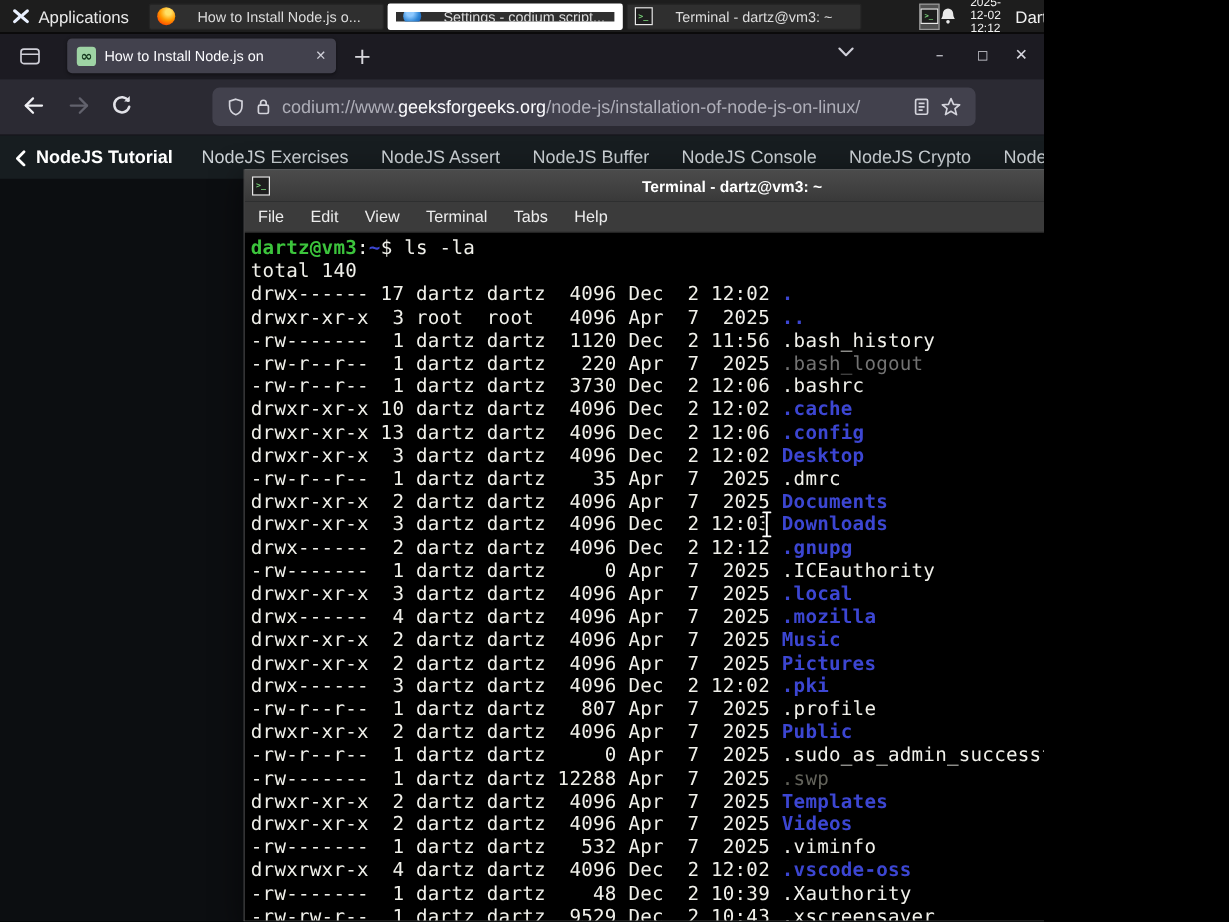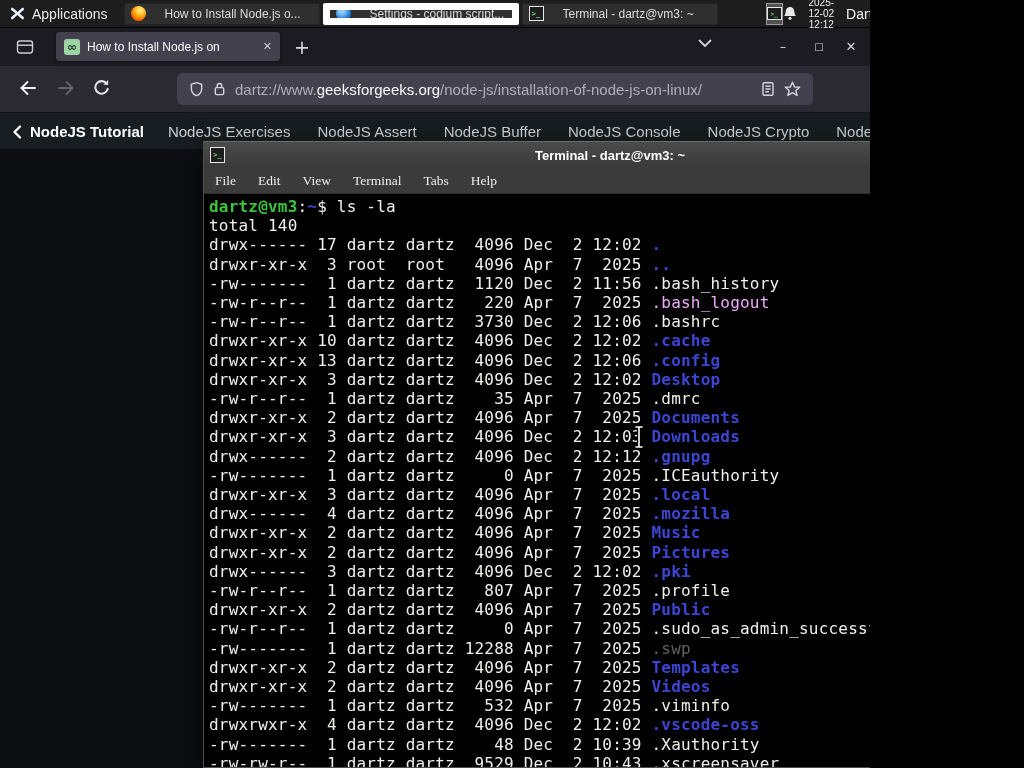--- a/index.html
+++ b/index.html
@@ -49,21 +49,21 @@
   .search-ring{width:15px;height:15px;border:3px solid #2fa35b;border-radius:50%;margin-right:26px;}
   .page{position:absolute;top:122px;left:0;right:0;bottom:0;background:#0c0e11;}
 
   
   .terminal{position:absolute;left:203px;top:141px;width:814px;height:627px;z-index:50;display:flex;flex-direction:column;border:1px solid #4e4e4e;border-top:none;box-sizing:border-box;box-shadow:0 8px 26px rgba(0,0,0,.6);}
   .t-titlebar{position:relative;height:26px;flex:0 0 26px;background:linear-gradient(#4b4b4b,#393939);border-top:1px solid #6a6a6a;display:flex;align-items:center;padding:0 6px;}
   .t-title{position:absolute;left:0;right:0;text-align:center;font-weight:bold;font-size:13px;color:#ffffff;pointer-events:none;}
   .t-btns{margin-left:auto;display:flex;gap:13px;color:#ececec;font-family:"DejaVu Sans",sans-serif;font-size:12px;z-index:1;padding-right:4px;}
   .t-btns span{width:14px;text-align:center;}
   .t-menubar{height:25px;flex:0 0 25px;background:#3b3b3b;display:flex;align-items:center;color:#ececec;font-size:13.5px;border-bottom:1px solid #2c2c2c;}
-  .t-menu-item{padding:0 11px;font-family:Liberation Serif, serif;}
+  .t-menu-item{padding:0 11px;}
   .t-content{flex:1;background:#000;position:relative;overflow:hidden;font-family:"DejaVu Sans Mono",monospace;font-size:16px;line-height:19.2px;letter-spacing:.2px;color:#f0f0ea;}
   .t-out{padding:3px 0 0 5px;}
   .tline{white-space:pre;}
   .b{font-weight:bold;}
   .t-scroll{position:absolute;right:2px;top:2px;bottom:2px;width:11px;background:#383838;border-radius:5px;}
   .t-thumb{position:absolute;left:1px;right:1px;bottom:6px;height:58px;background:#a2a2a2;border-radius:5px;}
 
   .cursor{position:absolute;left:632px;top:424px;z-index:70;pointer-events:none;}
 </style>
 </head>
@@ -178,21 +178,21 @@
             </svg>
         </span>
         <span>
           <svg width="13" height="16" viewBox="0 0 14 16">
               <g fill="none" stroke="#d4d4dc" stroke-width="1.5">
                 <rect x="2.5" y="6.5" width="9" height="7.5" rx="1.4"></rect>
                 <path d="M4.5 6.5V4.6a2.5 2.5 0 0 1 5 0v1.9"></path>
               </g>
             </svg>
         </span>
-        <span class="url-text"><span class="url-dim">dartz://www.</span><span class="url-domain">geeksforgeeks.org</span><span class="url-dim">/node-js/installation-of-node-js-on-linux/</span></span>
+        <span class="url-text"><span class="url-dim">codium://www.</span><span class="url-domain">geeksforgeeks.org</span><span class="url-dim">/node-js/installation-of-node-js-on-linux/</span></span>
         <span>
           <svg width="14" height="16" viewBox="0 0 14 16">
               <g fill="none" stroke="#d4d4dc" stroke-width="1.4">
                 <rect x="2" y="1.8" width="10" height="12.4" rx="1.2"></rect>
                 <path d="M4.5 5.2h5M4.5 8h5M4.5 10.8h3.4"></path>
               </g>
             </svg>
         </span>
         <span>
           <svg width="17" height="16" viewBox="0 0 17 16">
@@ -277,21 +277,21 @@
       <span class="t-menu-item">Tabs</span>
       <span class="t-menu-item">Help</span>
     </div>
     <div class="t-content">
       <div class="t-out">
         <div class="tline"><span class="b" style="color: rgb(60, 196, 60);">dartz@vm3</span><span>:</span><span class="b" style="color: rgb(60, 70, 210);">~</span><span>$ ls -la</span></div>
         <div class="tline">total 140</div>
       <div class="tline"><span>drwx------ 17 dartz dartz  4096 Dec  2 12:02 </span><span class="b" style="color: rgb(60, 70, 210);">.</span></div>
           <div class="tline"><span>drwxr-xr-x  3 root  root   4096 Apr  7  2025 </span><span class="b" style="color: rgb(60, 70, 210);">..</span></div>
           <div class="tline"><span>-rw-------  1 dartz dartz  1120 Dec  2 11:56 </span><span style="color: rgb(240, 240, 234);">.bash_history</span></div>
-          <div class="tline"><span>-rw-r--r--  1 dartz dartz   220 Apr  7  2025 </span><span style="color: #f0abfc;">.bash_logout</span></div>
+          <div class="tline"><span>-rw-r--r--  1 dartz dartz   220 Apr  7  2025 </span><span style="color: #737373;">.bash_logout</span></div>
           <div class="tline"><span>-rw-r--r--  1 dartz dartz  3730 Dec  2 12:06 </span><span style="color: rgb(240, 240, 234);">.bashrc</span></div>
           <div class="tline"><span>drwxr-xr-x 10 dartz dartz  4096 Dec  2 12:02 </span><span class="b" style="color: rgb(60, 70, 210);">.cache</span></div>
           <div class="tline"><span>drwxr-xr-x 13 dartz dartz  4096 Dec  2 12:06 </span><span class="b" style="color: rgb(60, 70, 210);">.config</span></div>
           <div class="tline"><span>drwxr-xr-x  3 dartz dartz  4096 Dec  2 12:02 </span><span class="b" style="color: rgb(60, 70, 210);">Desktop</span></div>
           <div class="tline"><span>-rw-r--r--  1 dartz dartz    35 Apr  7  2025 </span><span style="color: rgb(240, 240, 234);">.dmrc</span></div>
           <div class="tline"><span>drwxr-xr-x  2 dartz dartz  4096 Apr  7  2025 </span><span class="b" style="color: rgb(60, 70, 210);">Documents</span></div>
           <div class="tline"><span>drwxr-xr-x  3 dartz dartz  4096 Dec  2 12:03 </span><span class="b" style="color: rgb(60, 70, 210);">Downloads</span></div>
           <div class="tline"><span>drwx------  2 dartz dartz  4096 Dec  2 12:12 </span><span class="b" style="color: rgb(60, 70, 210);">.gnupg</span></div>
           <div class="tline"><span>-rw-------  1 dartz dartz     0 Apr  7  2025 </span><span style="color: rgb(240, 240, 234);">.ICEauthority</span></div>
           <div class="tline"><span>drwxr-xr-x  3 dartz dartz  4096 Apr  7  2025 </span><span class="b" style="color: rgb(60, 70, 210);">.local</span></div>

